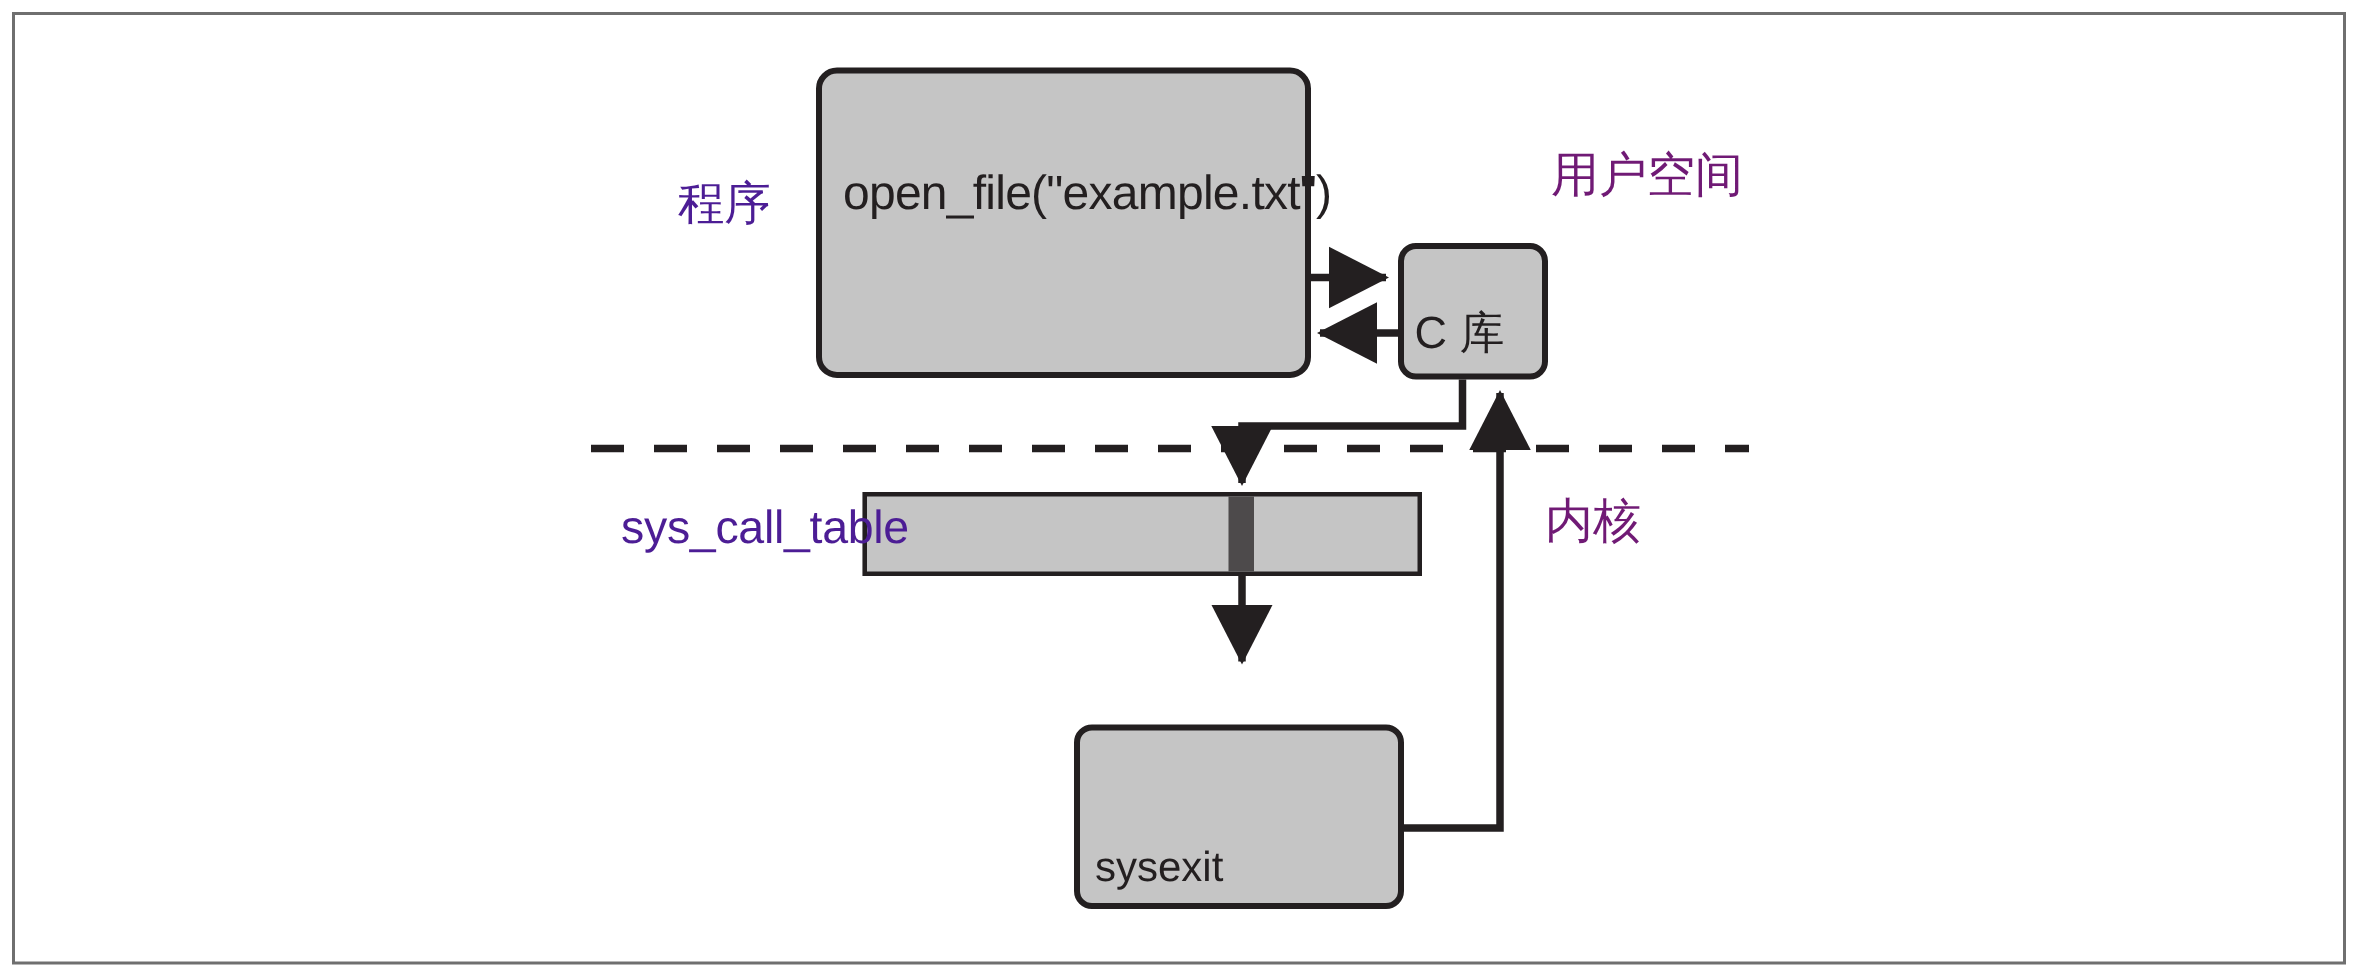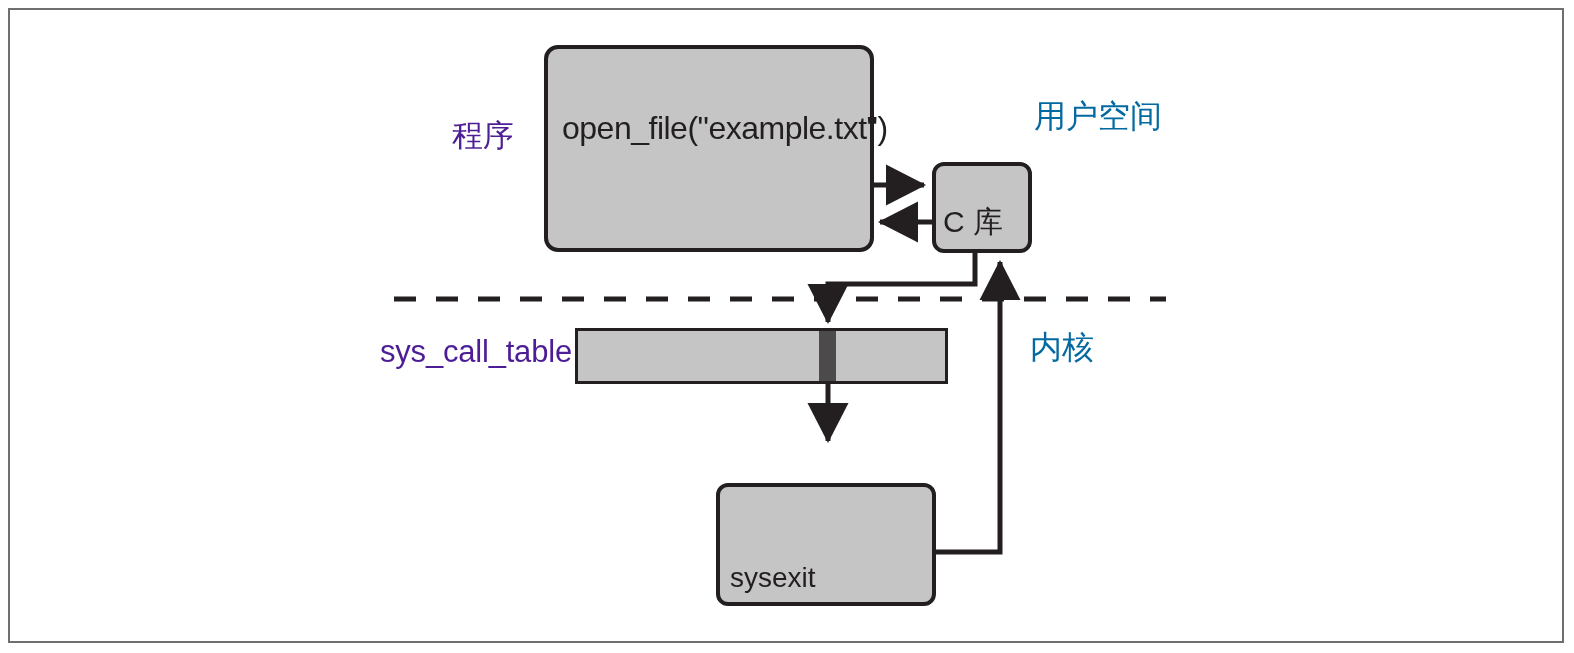--- a/index.html
+++ b/index.html
@@ -48,21 +48,21 @@
   }
   .plain-label {
     position: absolute;
     color: #4c1d95;
     white-space: nowrap;
     font-size: 31px;
     letter-spacing: -0.2px;
   }
   .cn-label {
     position: absolute;
-    color: #0369a1;
+    color: #701a75;
     white-space: nowrap;
     font-size: 32px;
   }
 
   
   #program-box {
     left: 544px; top: 45px;
     width: 330px; height: 207px;
   }
   #program-box-text {
@@ -91,21 +91,21 @@
     width: 373px; height: 56px;
     border-width: 3px;
   }
   #syscall-table-slot {
     position: absolute;
     left: 819px; top: 331px;
     width: 17px; height: 50px;
     background: #4d4a4b;
   }
   #syscall-table-label {
-    left: 380px; top: 334px;
+    left: 414px; top: 334px;
   }
 
   
   #syscall-openat-label {
     left: 733px; top: 451px;
   }
 
   
   #sysexit-box {
     left: 716px; top: 483px;

